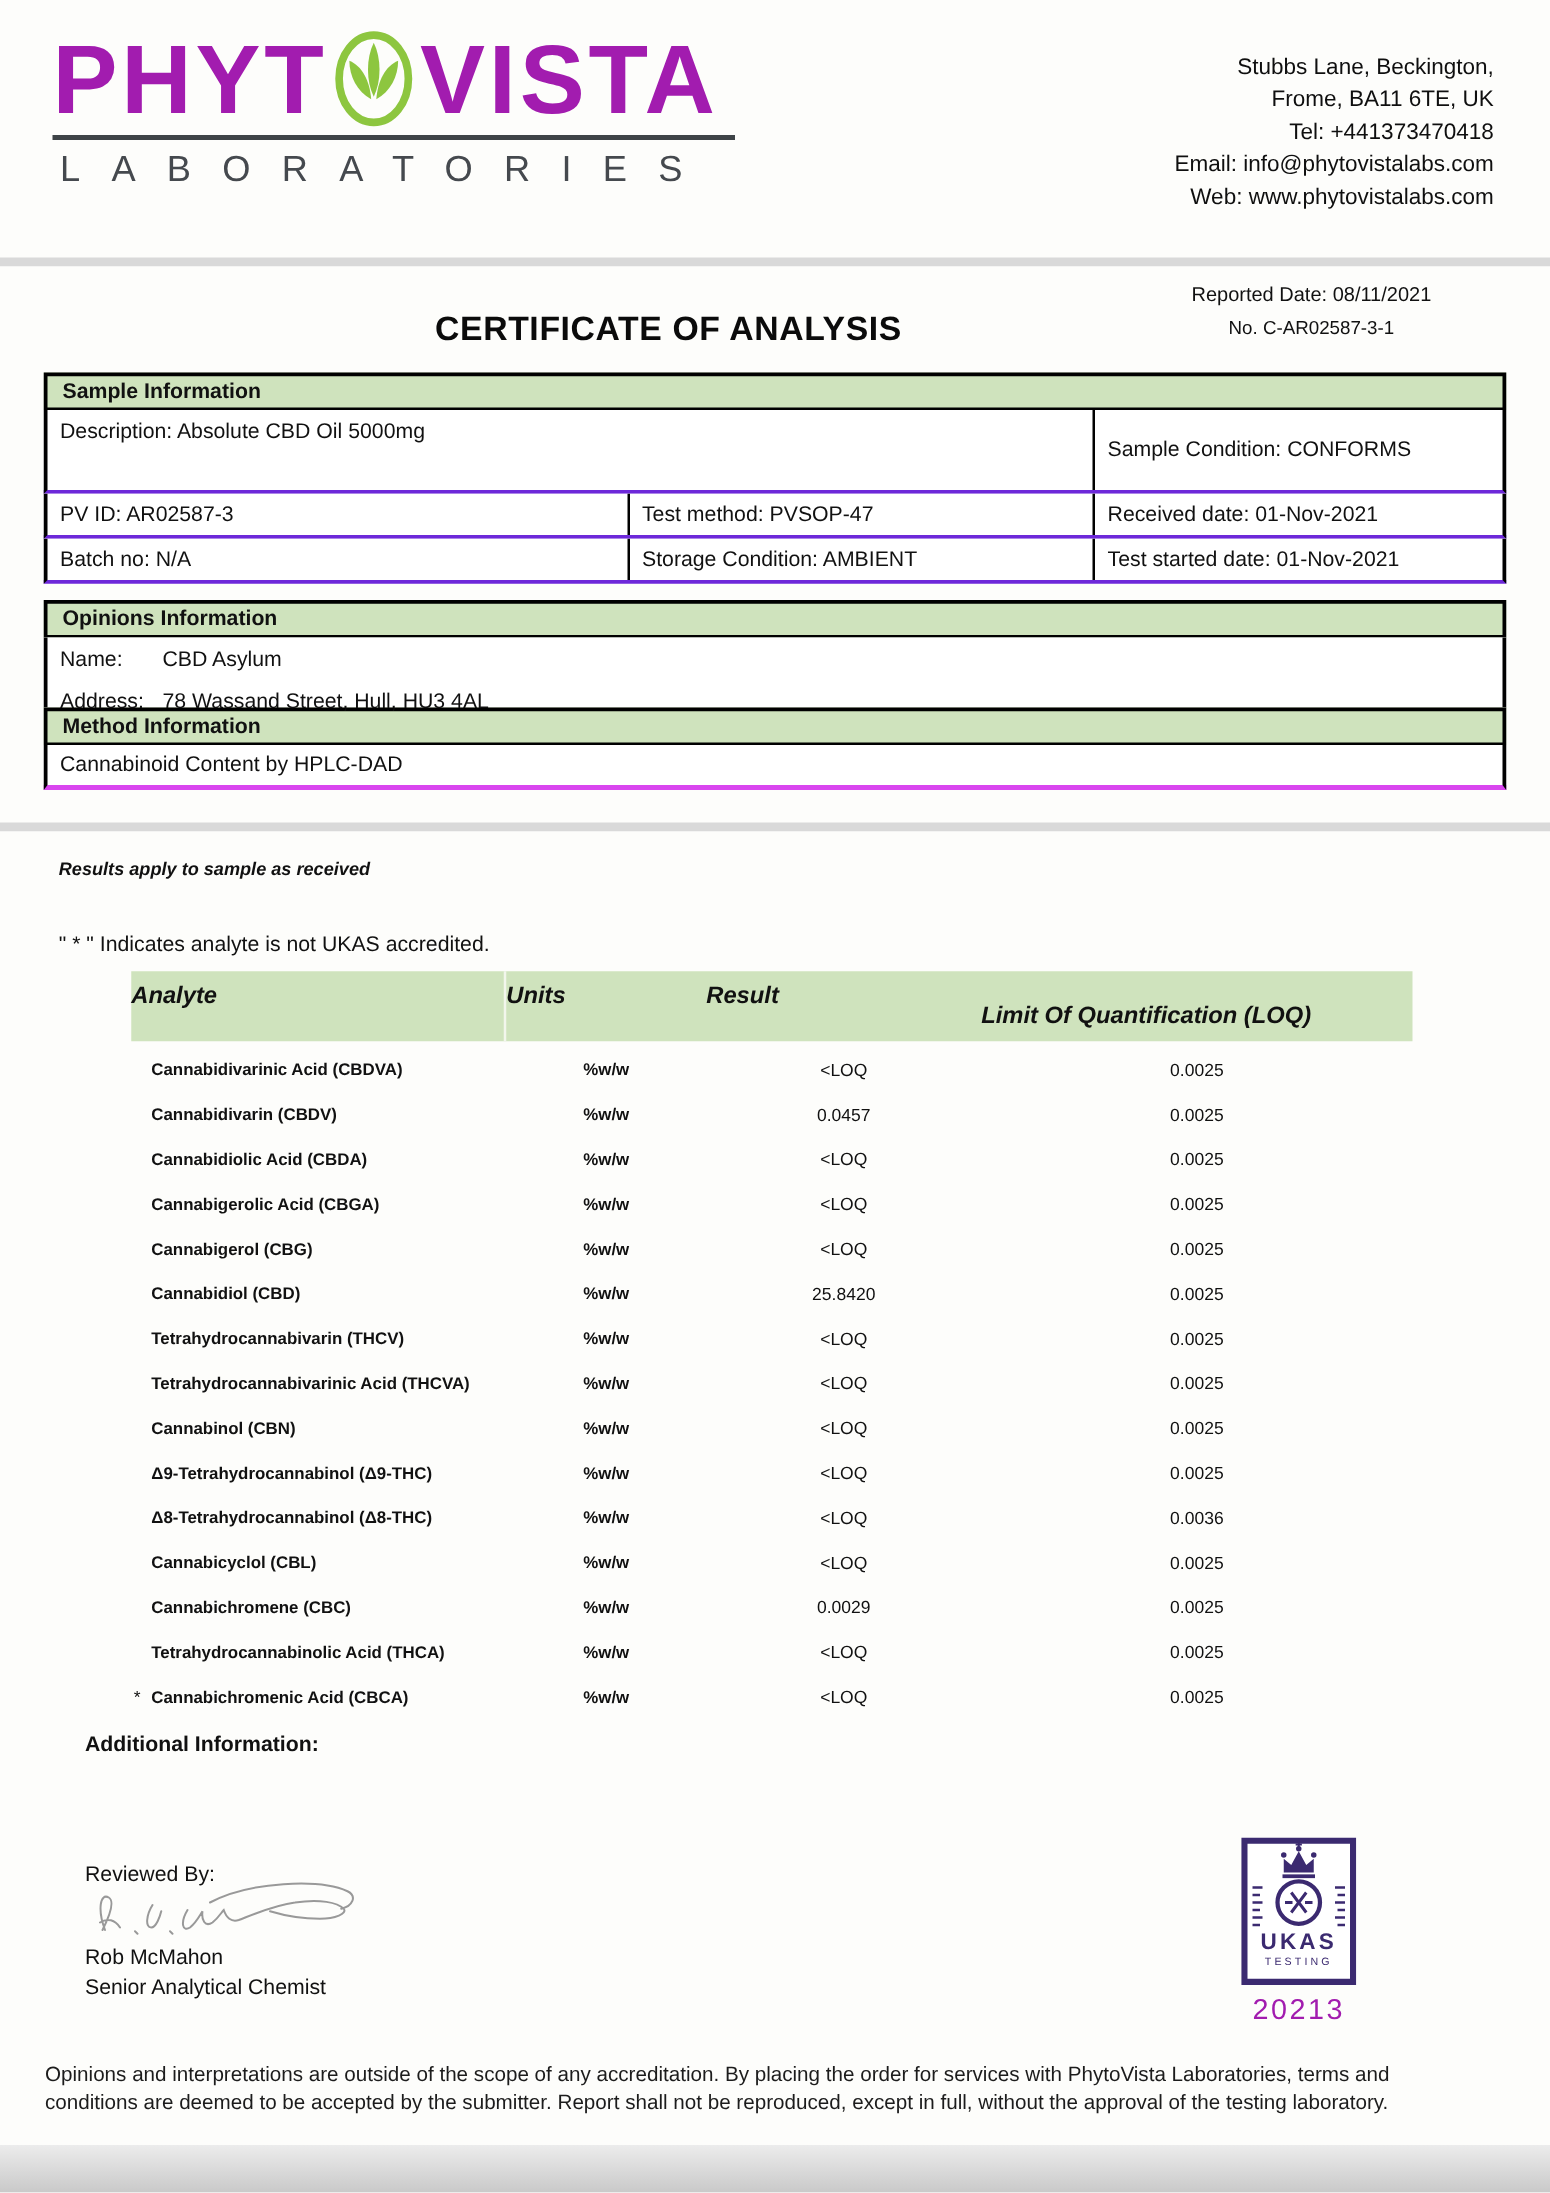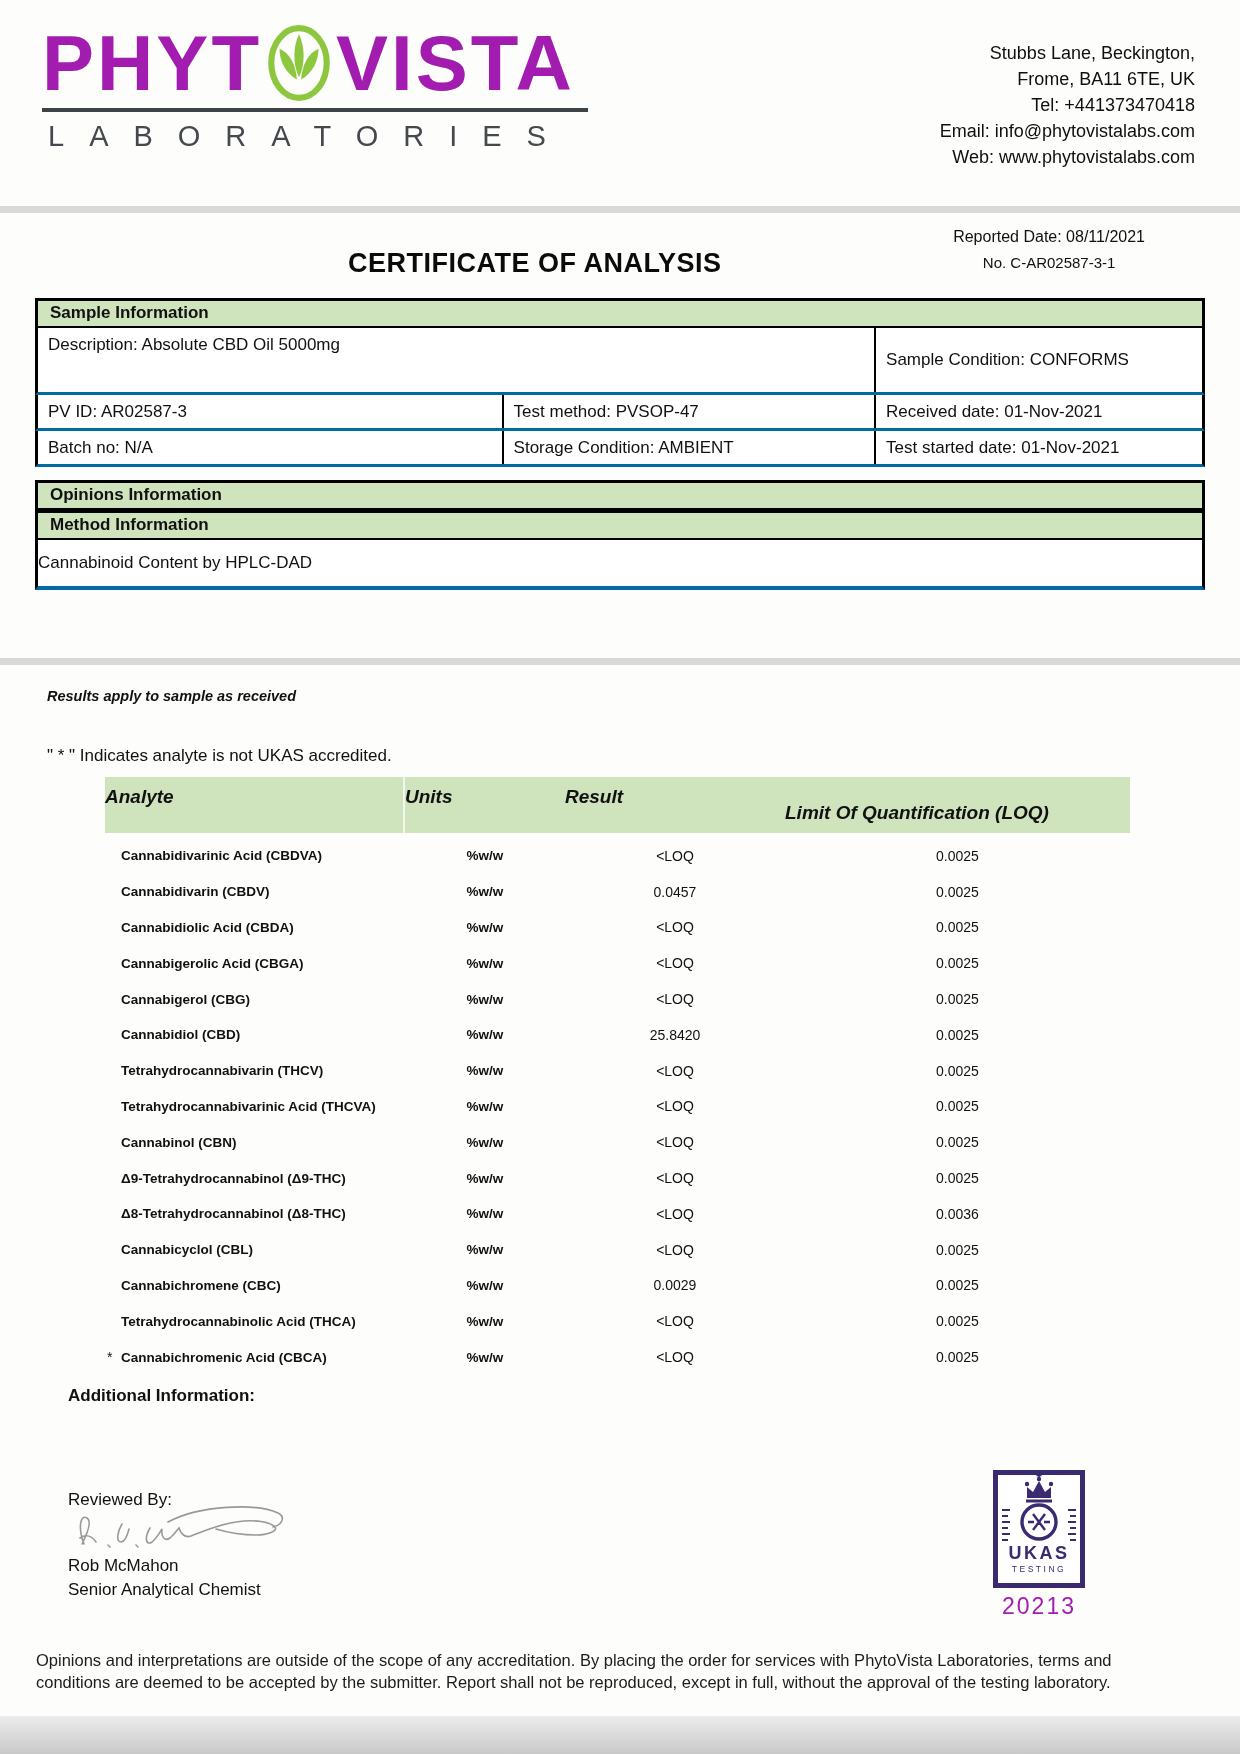--- a/index.html
+++ b/index.html
@@ -26,36 +26,36 @@
   .title { position:absolute; left:348px; top:248px; font-size:27px; font-weight:700;
     letter-spacing:.5px; color:#0b0b0b; }
   .repinfo { position:absolute; top:224px; right:95px; text-align:center;
     font-size:16px; line-height:26px; }
   .repinfo .no { font-size:15px; }
   
   .infoblock { position:absolute; left:35px; top:298px; width:1170px; font-size:17px; }
   .secbar { background:#cfe3bd; border:3px solid #000; border-bottom-width:2px;
     font-weight:700; padding:2px 0 3px 12px; }
   .irow { display:flex; border-left:3px solid #000; border-right:3px solid #000;
-    border-bottom:3px solid #0369a1; background:#fff; }
+    border-bottom:3px solid #6d28d9; background:#fff; }
   .cell { padding:7px 10px; }
   .bdr { border-right:2px solid #000; }
   .rowA { height:67px; }
   .rowA .desc { width:72%; }
   .rowA .cond { width:28%; display:flex; align-items:center; }
   .row3 { height:36px; }
   .row3 .c1 { width:40%; } .row3 .c2 { width:32%; } .row3 .c3 { width:28%; }
   .gap { height:13px; }
   .custcell { border-left:3px solid #000; border-right:3px solid #000; height:56px;
     padding:8px 10px; background:#fff; }
   .custline { margin-bottom:13px; }
   .custline .lbl { display:inline-block; width:82px; }
   .methcell { border-left:3px solid #000; border-right:3px solid #000;
-    border-bottom:4px solid #0369a1; height:50px; display:flex; align-items:center;
-    background:#fff; }
+    border-bottom:4px solid #d946ef; height:36px; display:flex; align-items:center;
+    padding-left:10px; background:#fff; }
   
   .resnote { position:absolute; left:47px; top:688px; font-size:14.5px;
     font-weight:700; font-style:italic; }
   .accnote { position:absolute; left:47px; top:746px; font-size:17px; }
   
   .rtable { position:absolute; left:105px; top:777px; width:1025px; }
   .rheader { display:flex; background:#cfe3bd; height:56px; font-size:19px;
     font-weight:700; }
   .rheader > div { padding-top:9px; text-align:left;font-style:italic; }
   .rh-analyte { width:300px; border-right:2px solid #f2f6ec; }
@@ -131,20 +131,28 @@
       <div class="cell c2 bdr">Test method: PVSOP-47</div>
       <div class="cell c3">Received date: 01-Nov-2021</div>
     </div>
     <div class="irow row3">
       <div class="cell c1 bdr">Batch no: N/A</div>
       <div class="cell c2 bdr">Storage Condition: AMBIENT</div>
       <div class="cell c3">Test started date: 01-Nov-2021</div>
     </div>
     <div class="gap"></div>
     <div class="secbar">Opinions Information</div>
+    <div class="custcell">
+      <div class="custline">
+        <span class="lbl">Name:</span><span>CBD Asylum</span>
+      </div>
+      <div class="custline">
+        <span class="lbl">Address:</span><span>78 Wassand Street, Hull, HU3 4AL</span>
+      </div>
+    </div>
     <div class="secbar">Method Information</div>
     <div class="methcell">Cannabinoid Content by HPLC-DAD</div>
   </div>
 
   <div class="graybar" style="top:658px;"></div>
 
   <div class="resnote">Results apply to sample as received</div>
   <div class="accnote">" * " Indicates analyte is not UKAS accredited.</div>
 
   <div class="rtable">

